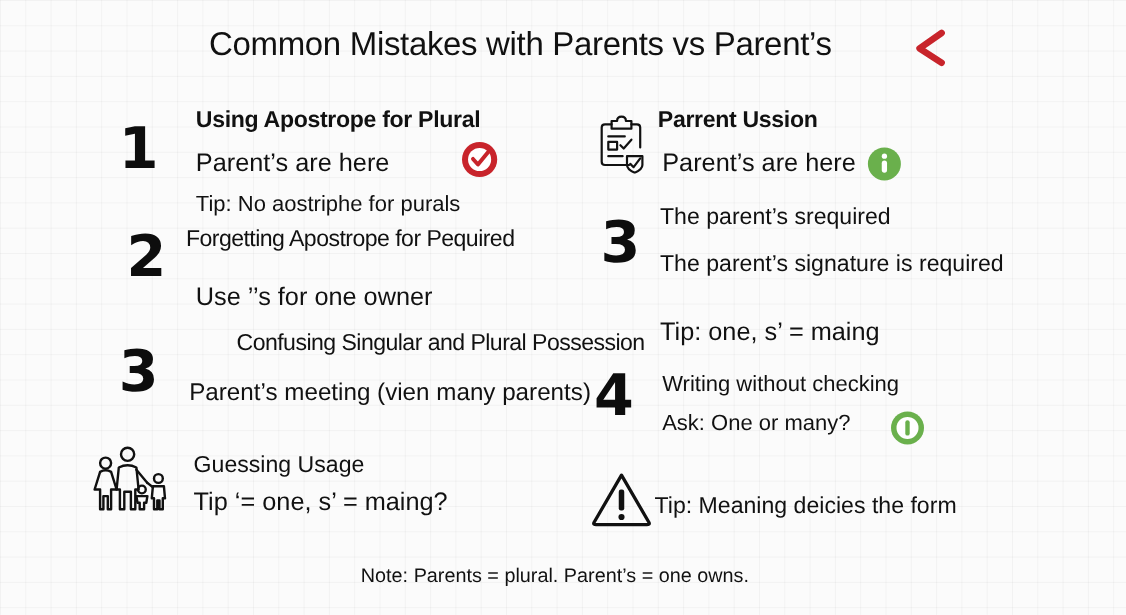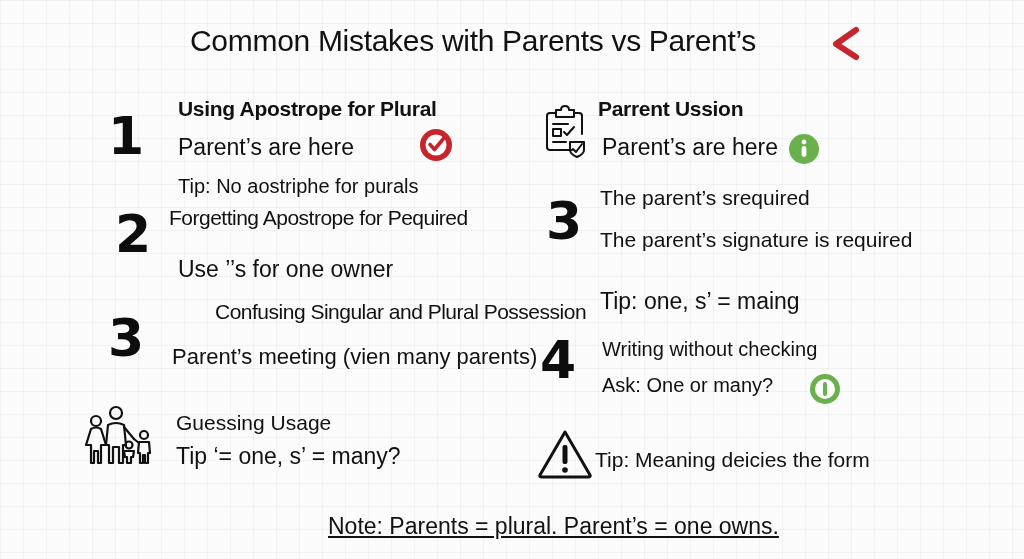--- a/index.html
+++ b/index.html
@@ -32,21 +32,21 @@
       font-weight: 700;
       font-size: 52px;
       line-height: 1;
       color: #0d0d0d;
     }
     .head { font-size: 21px; font-weight: 700; color: #111; letter-spacing: -0.3px; }
     .head-regular { font-size: 21px; font-weight: 400; color: #111; }
     .body-lg { font-size: 23px; color: #111; }
     .body-md { font-size: 20px; color: #111; }
     .icon { position: absolute; }
-    .note { font-size: 23px; color: #111; text-decoration: underline; }
+    .note { font-size: 18px; color: #111; }
   </style>
 </head>
 <body>
 
 <div class="abs title">Common Mistakes with Parents vs Parent’s</div>
 <svg class="abs title-chevron" viewBox="0 0 40 40">
   <polyline points="30,6 10,20 30,33" fill="none" stroke="#c8242b" stroke-width="6" stroke-linecap="round" stroke-linejoin="round"></polyline>
 </svg>
 
 <div class="abs num" style="left:108px; top:110px;">1</div>
@@ -77,21 +77,21 @@
   <path d="M42,22 L52,34"></path>
 
   <circle cx="47" cy="40" r="3.5"></circle>
   <path d="M42,46 L52,46 L51,52 L49,52 L49,58 L45,58 L45,52 L43,52 Z"></path>
 
   <circle cx="62" cy="30" r="4"></circle>
   <path d="M57,37 L67,37 L68,48 L66,48 L66,58 L63,58 L63,50 L61,50 L61,58 L58,58 L58,48 L56,48 Z"></path>
   <path d="M52,34 L57,38"></path>
 </svg>
 <div class="abs head-regular" style="left:176px; top:391px;margin-top:20px;">Guessing Usage</div>
-<div class="abs body-lg" style="left:176px; top:443px;">Tip ‘= one, s’ = many?</div>
+<div class="abs body-lg" style="left:176px; top:443px;">Tip ‘= one, s’ = maing?</div>
 
 <svg class="icon" style="left:544px; top:104px; width:44px; height:54px;" viewBox="0 0 44 54" fill="none" stroke="#111" stroke-width="2" stroke-linecap="round" stroke-linejoin="round">
   <path d="M28,46 L6,46 Q3,46 3,43 L3,12 Q3,9 6,9 L12,9"></path>
   <path d="M30,9 L35,9 Q38,9 38,12 L38,30"></path>
   <path d="M12,6 L17,6 Q17,2 21,2 Q25,2 25,6 L30,6 L30,13 L12,13 Z"></path>
   <line x1="9" y1="20" x2="24" y2="20"></line>
   <rect x="9" y="25" width="8" height="7"></rect>
   <polyline points="20,28 23,31 30,23"></polyline>
   <line x1="9" y1="38" x2="22" y2="38"></line>
   <path d="M26,38 L40,38 L40,46 Q40,50 33,53 Q26,50 26,46 Z"></path>

